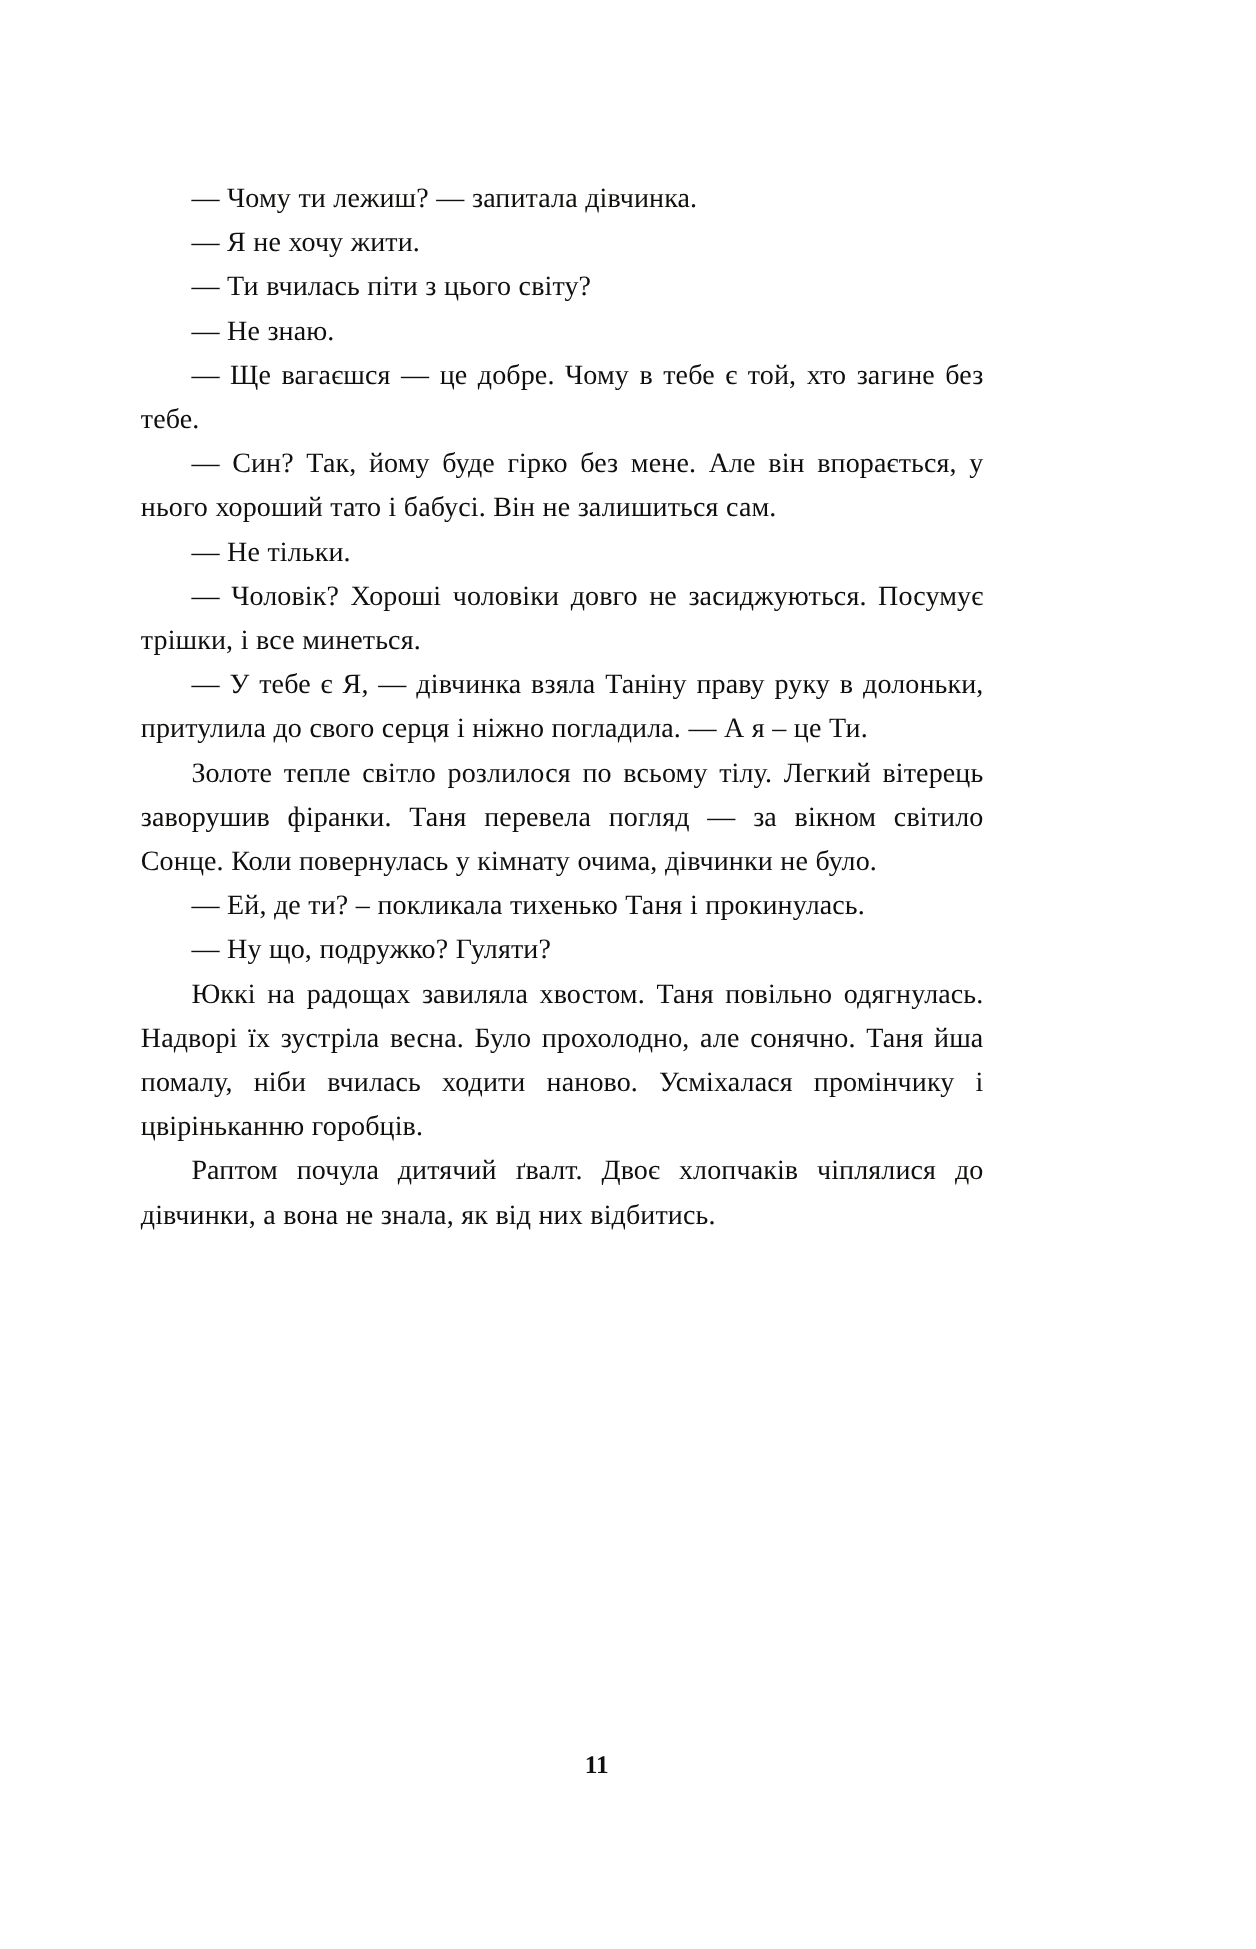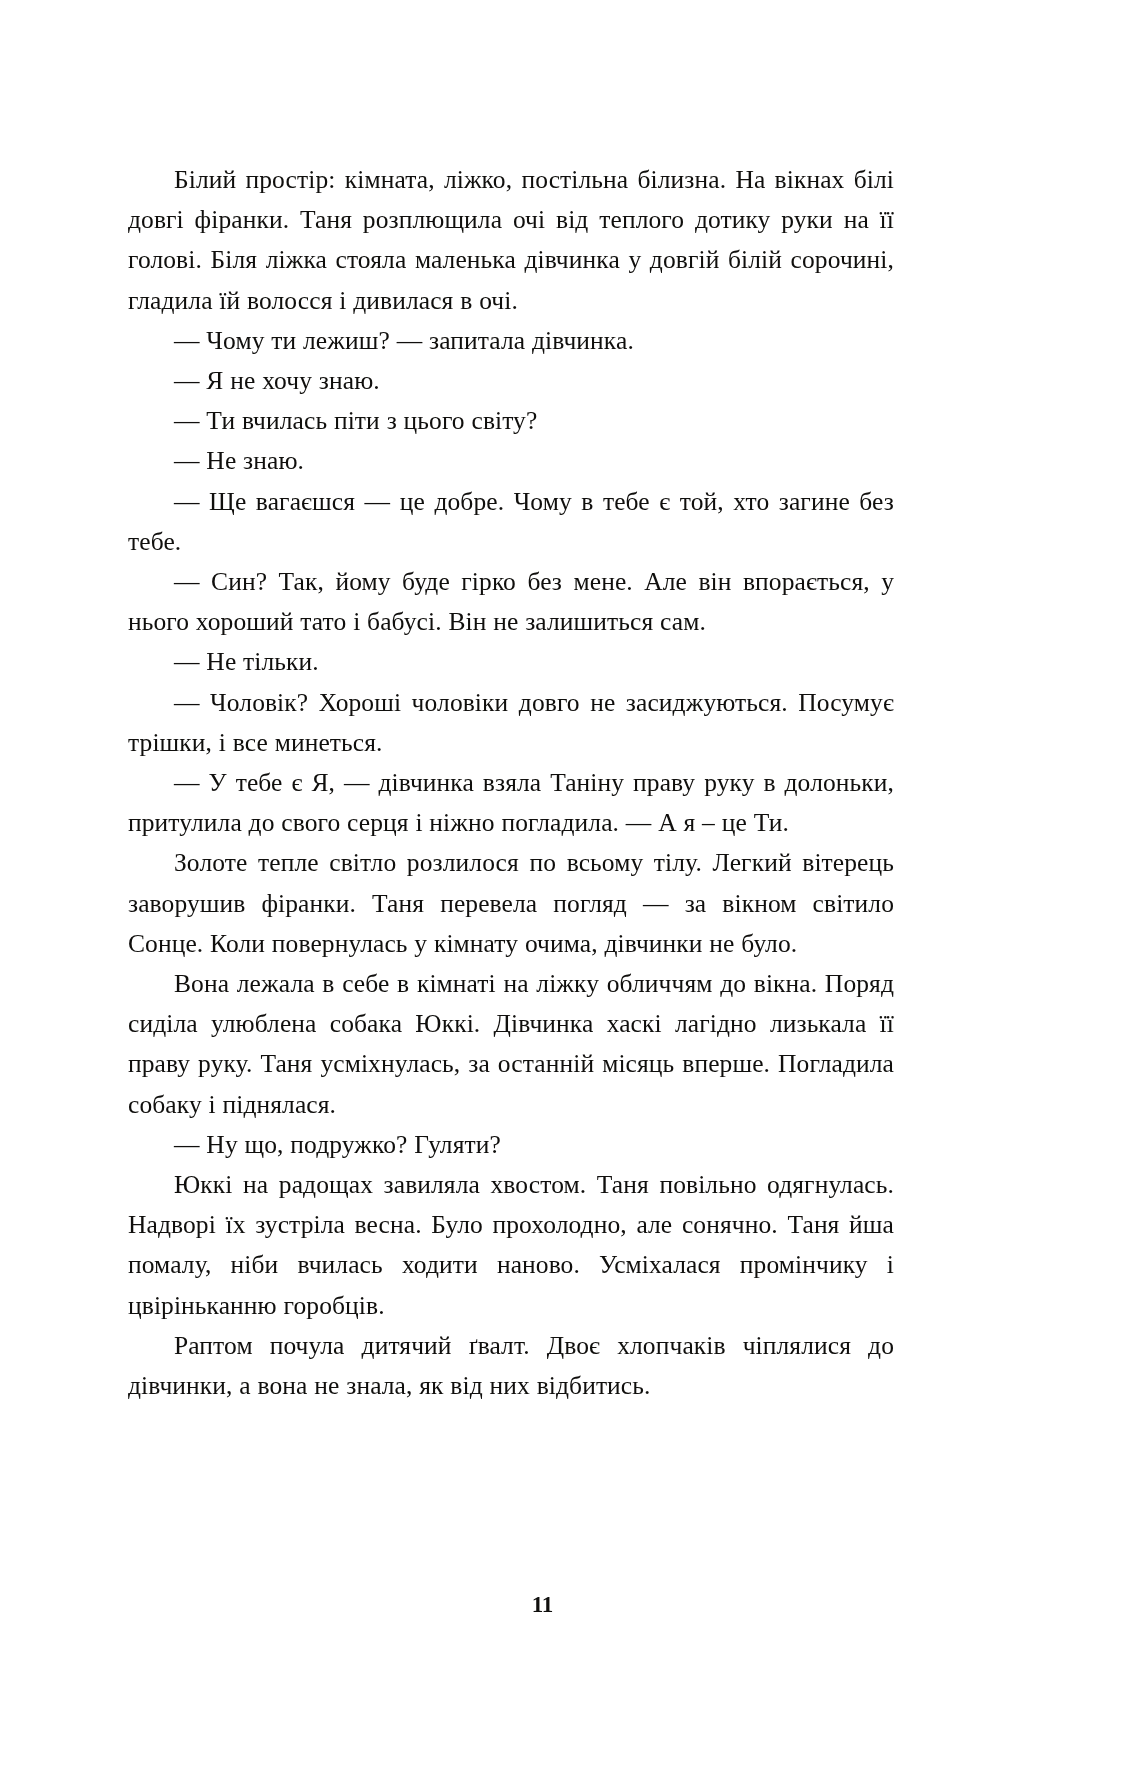--- a/index.html
+++ b/index.html
@@ -53,32 +53,31 @@
     font-family: "Liberation Serif", "DejaVu Serif", serif;
     color: #100f0d;
   }
 </style>
 </head>
 <body>
 
 <div class="page">
 
   <div class="text-column">
-    <p class="para indent">Білий простір: кімната, ліжко, постільна білизна. На вікнах білі довгі фіранки. Таня розплющила очі від теплого дотику руки на її голові. Біля ліжка стояла маленька дівчинка у довгій білій сорочині, гладила їй волосся і дивилася в очі.</p>
     <p class="para indent">— Чому ти лежиш? — запитала дівчинка.</p>
-    <p class="para indent">— Я не хочу знаю.</p>
+    <p class="para indent">— Я не хочу жити.</p>
     <p class="para indent">— Ти вчилась піти з цього світу?</p>
     <p class="para indent">— Не знаю.</p>
     <p class="para indent">— Ще вагаєшся — це добре. Чому в тебе є той, хто загине без тебе.</p>
     <p class="para indent">— Син? Так, йому буде гірко без мене. Але він впорається, у нього хороший тато і бабусі. Він не залишиться сам.</p>
     <p class="para indent">— Не тільки.</p>
     <p class="para indent">— Чоловік? Хороші чоловіки довго не засиджуються. Посумує трішки, і все минеться.</p>
     <p class="para indent">— У тебе є Я, — дівчинка взяла Таніну праву руку в долоньки, притулила до свого серця і ніжно погладила. — А я – це Ти.</p>
     <p class="para indent">Золоте тепле світло розлилося по всьому тілу. Легкий вітерець заворушив фіранки. Таня перевела погляд — за вікном світило Сонце. Коли повернулась у кімнату очима, дівчинки не було.</p>
-    <p class="para indent">Вона лежала в себе в кімнаті на ліжку обличчям до вікна. Поряд сиділа улюблена собака Юккі. Дівчинка хаскі лагідно лизькала її праву руку. Таня усміхнулась, за останній місяць вперше. Погладила собаку і піднялася.</p>
+    <p class="para indent">— Ей, де ти? – покликала тихенько Таня і прокинулась.</p>
     <p class="para indent">— Ну що, подружко? Гуляти?</p>
     <p class="para indent">Юккі на радощах завиляла хвостом. Таня повільно одягнулась. Надворі їх зустріла весна. Було прохолодно, але сонячно. Таня йша помалу, ніби вчилась ходити наново. Усміхалася промінчику і цвіріньканню горобців.</p>
     <p class="para indent">Раптом почула дитячий ґвалт. Двоє хлопчаків чіплялися до дівчинки, а вона не знала, як від них відбитись.</p>
   </div>
 
   <div class="folio">11</div>
 
 </div>
 
 </body></html>

